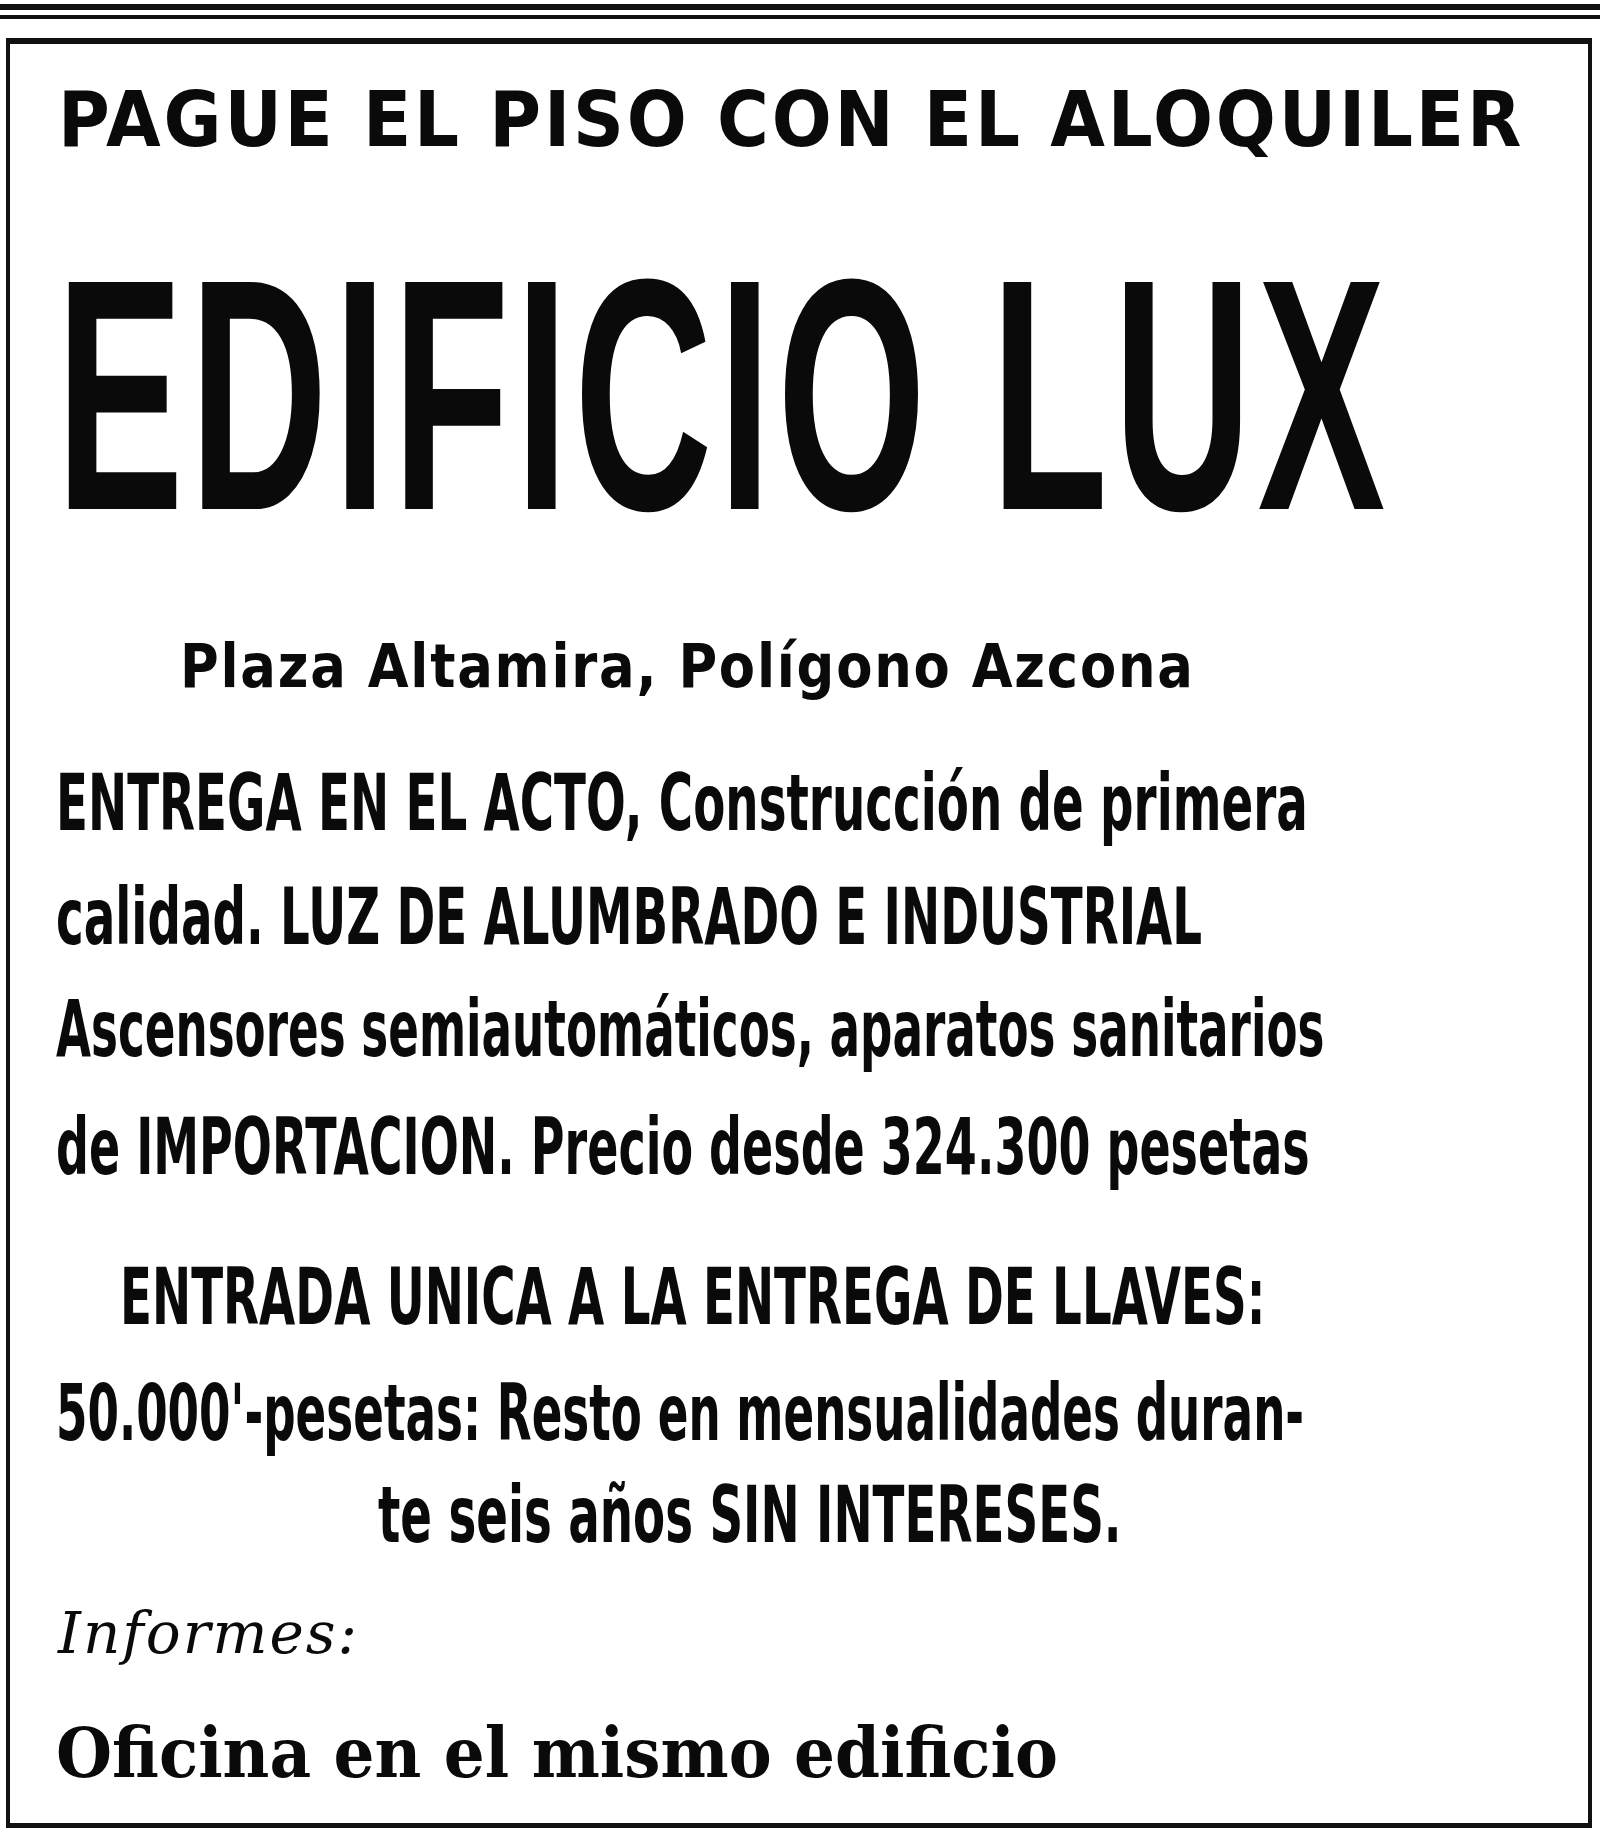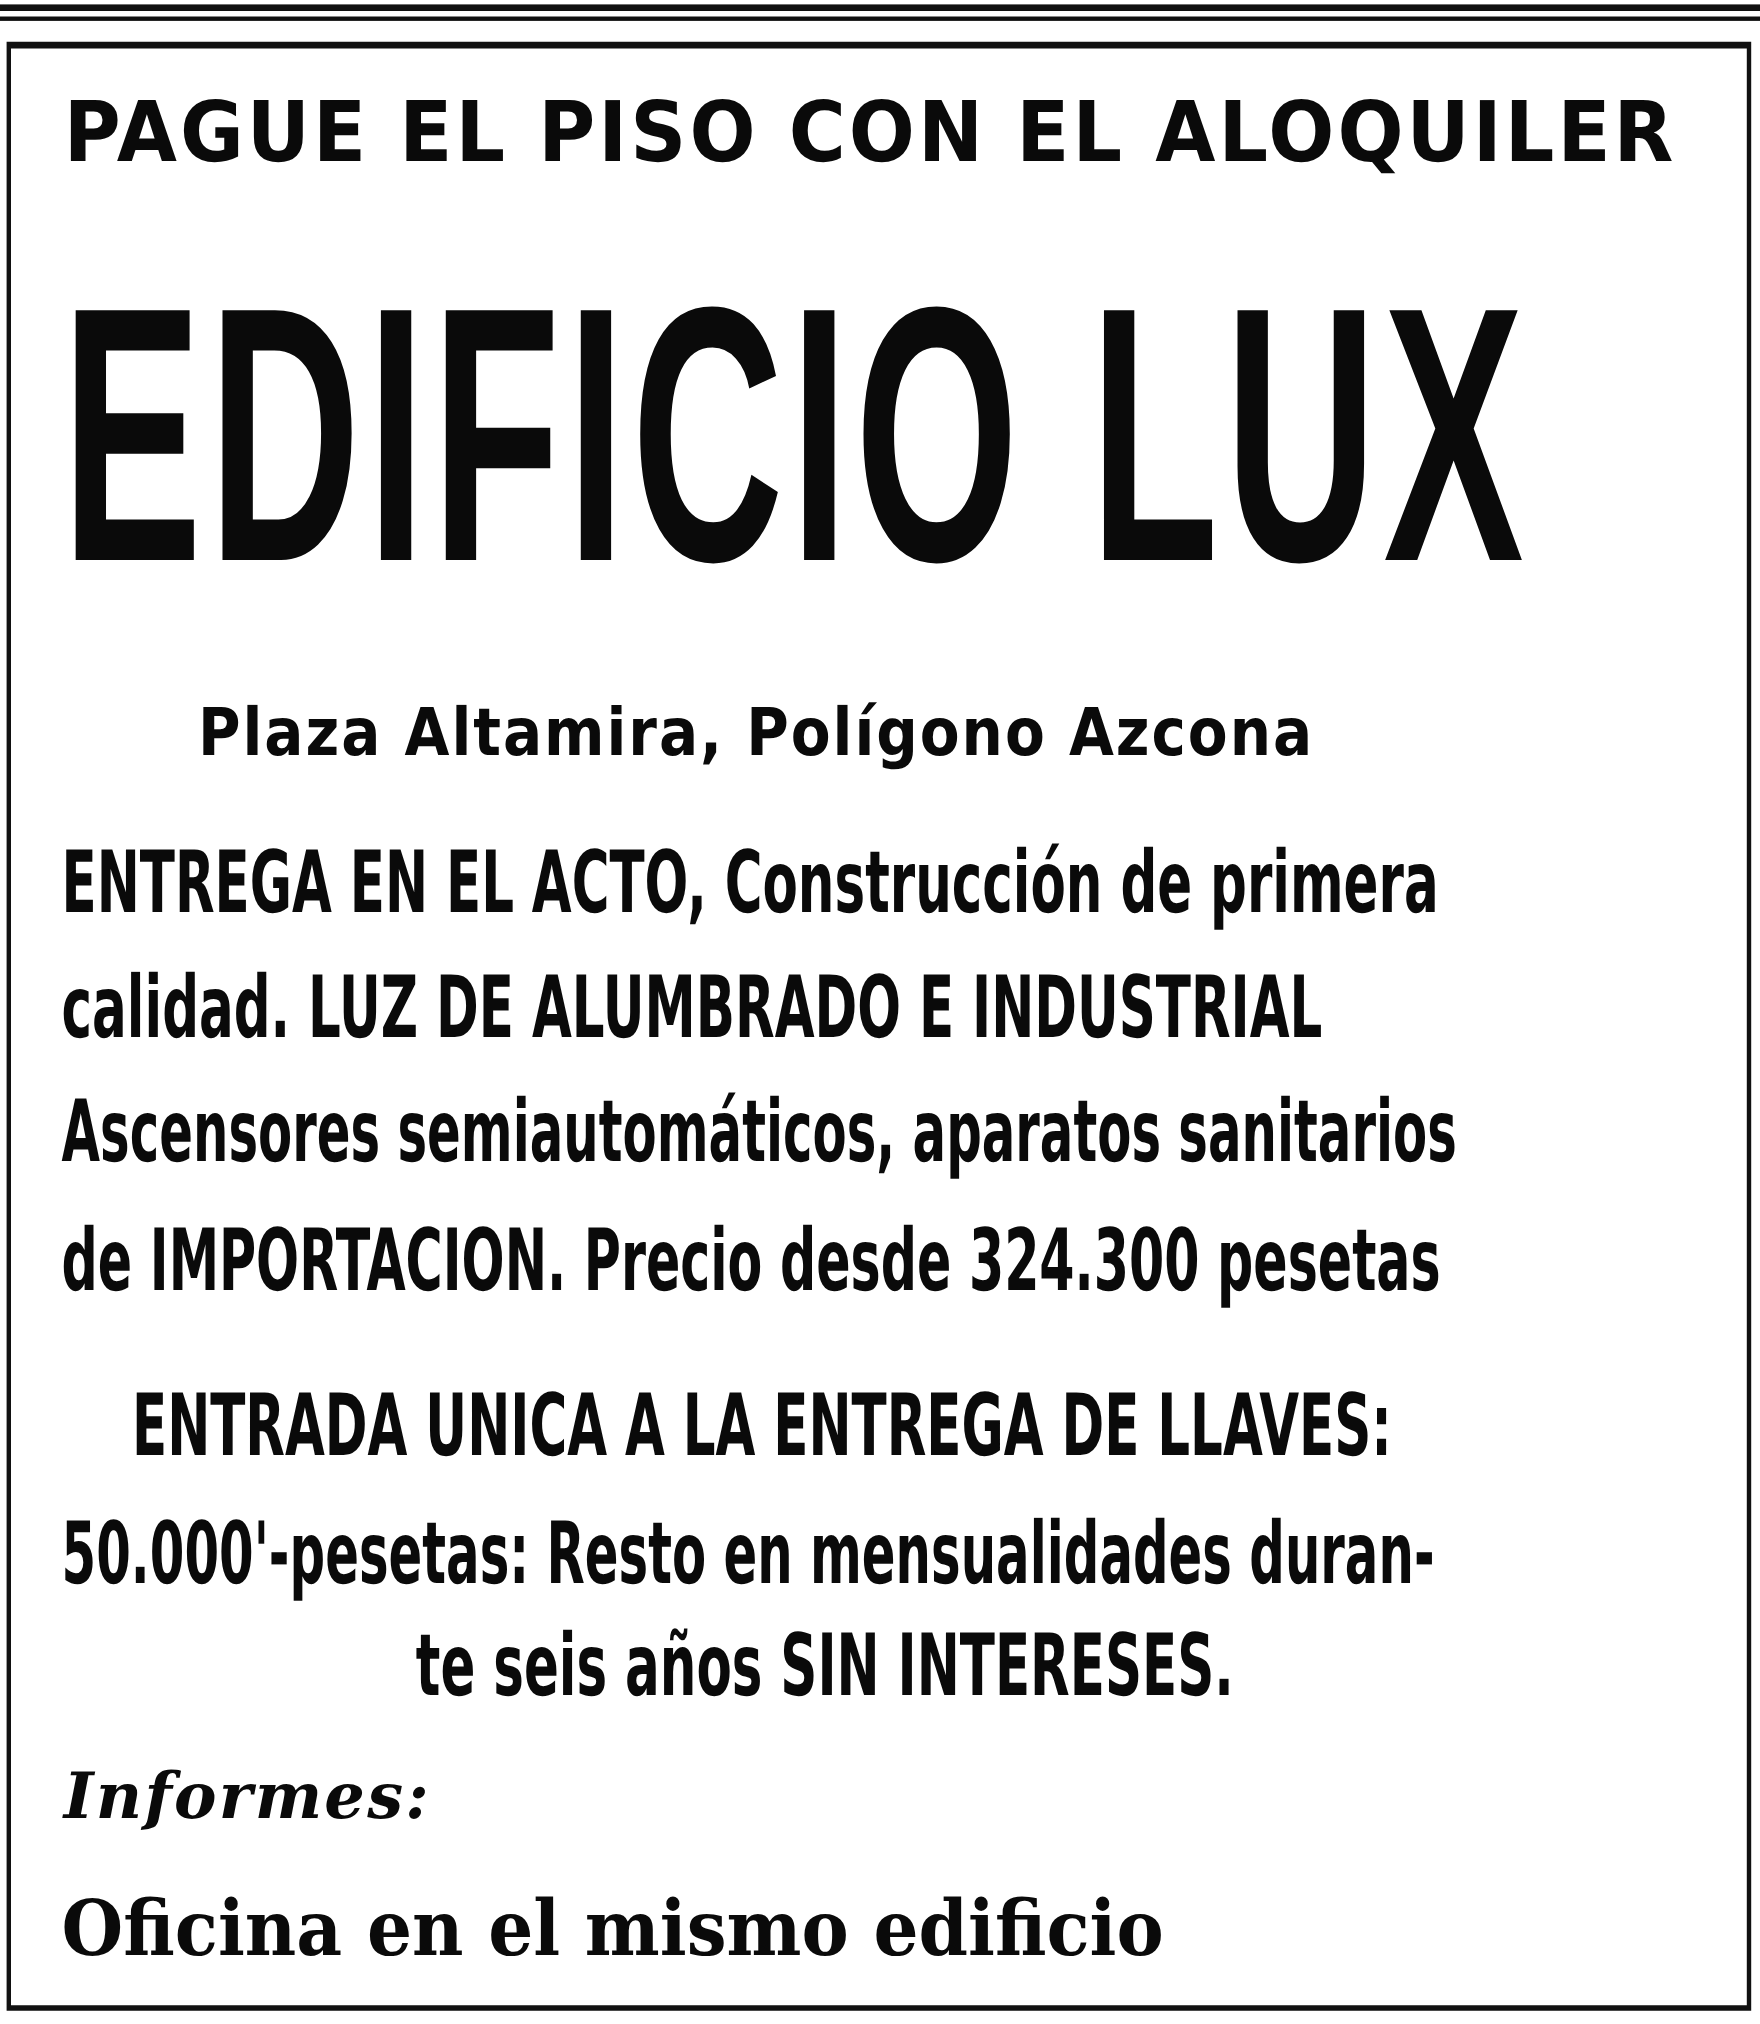--- a/index.html
+++ b/index.html
@@ -81,21 +81,21 @@
 
     .c1 { left: 120px; top: 1258px; transform: scaleX(0.60); }
     .c2 { left: 56px; top: 1374px; transform: scaleX(0.58); }
     .c3 { left: 378px; top: 1476px; transform: scaleX(0.60); }
 
     .informes-label {
       left: 58px; top: 1604px;
       font-size: 58px;
       font-style: italic;
       font-family: "DejaVu Serif", serif;
-      font-weight: 700;
+      font-weight: 400;
       letter-spacing: 2px;
     }
     .contact {
       left: 56px; top: 1718px;
       font-size: 70px;
       font-family: "DejaVu Serif", serif;
       transform: scaleX(0.92);
       transform-origin: left top;
     }
   </style>

